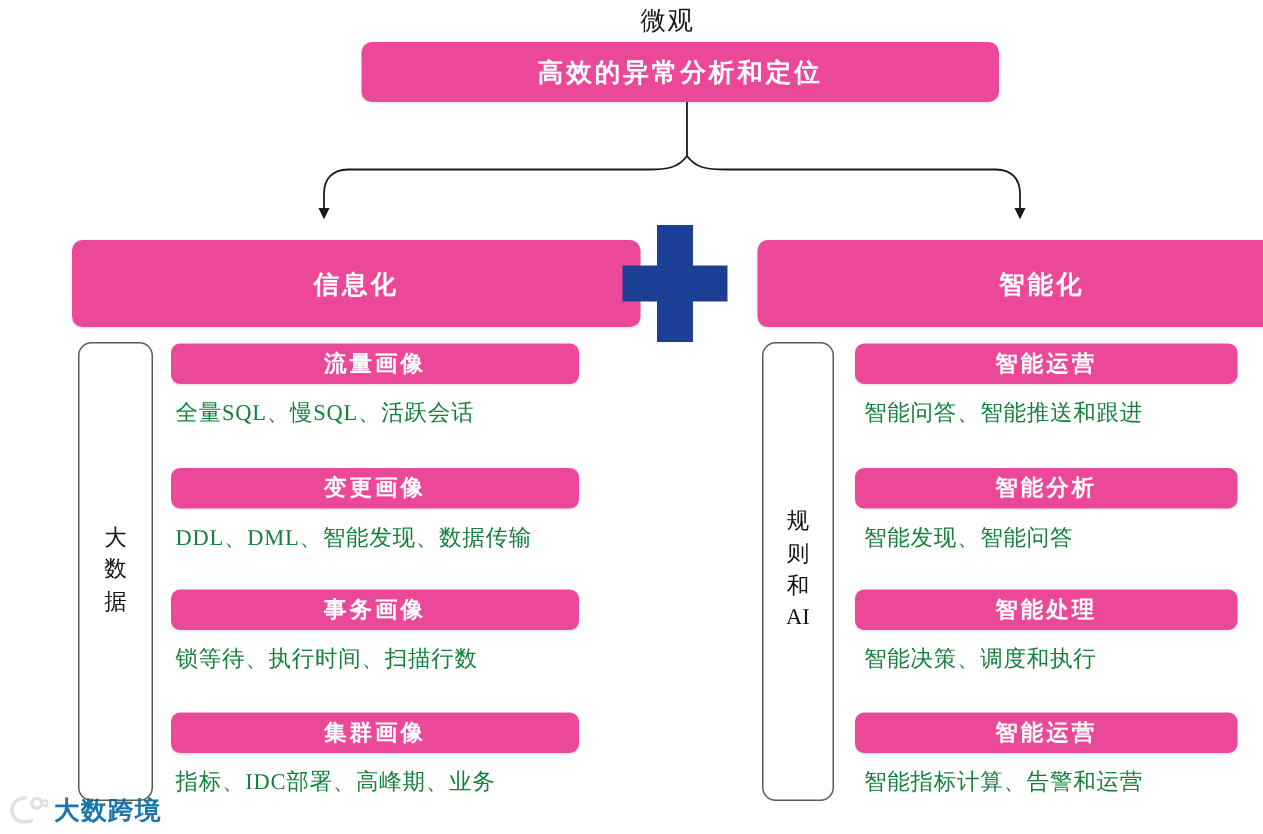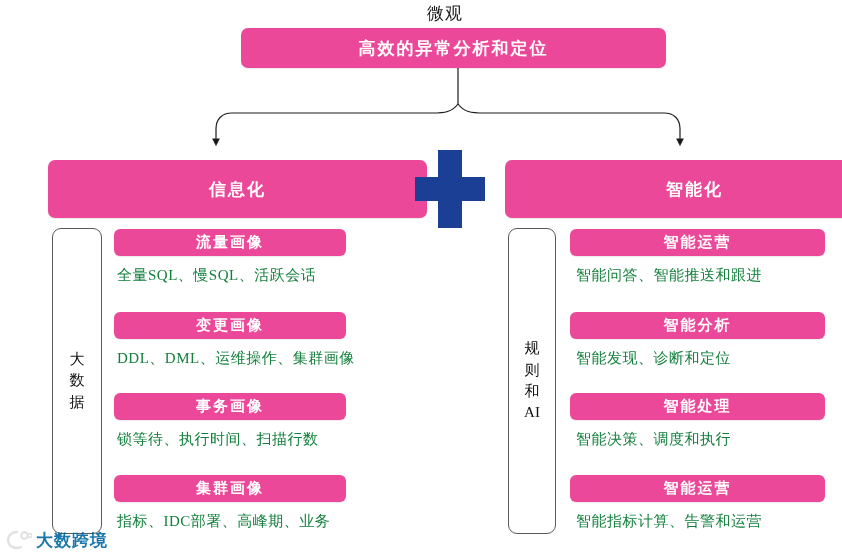--- a/index.html
+++ b/index.html
@@ -88,21 +88,21 @@
     border-radius: 6px;
   }
   .sub-desc {
     font-size: 15px;
     color: #15803d;
     white-space: nowrap;
     letter-spacing: 0.5px;
   }
 
   
-  .col-left .sub-head { left: 114px; width: 232px; }
+  .col-left .sub-head { left: 114px; width: 272px; }
   .col-left .sub-desc { left: 117px; }
 
   
   .col-right .sub-head { left: 570px; width: 255px; }
   .col-right .sub-desc { left: 576px; }
 
   
   #connectors { left: 0; top: 0; width: 842px; height: 556px; pointer-events: none; }
 
   
@@ -190,21 +190,21 @@
 
   <div class="col-left">
     <div class="abs blue-box sub-head" style="top:229px">
       <span>流量画像</span>
     </div>
     <div class="abs sub-desc" style="top:266px">全量SQL、慢SQL、活跃会话</div>
 
     <div class="abs blue-box sub-head" style="top:312px">
       <span>变更画像</span>
     </div>
-    <div class="abs sub-desc" style="top:349px">DDL、DML、运维操作、集群画像</div>
+    <div class="abs sub-desc" style="top:349px">DDL、DML、智能发现、数据传输</div>
 
     <div class="abs blue-box sub-head" style="top:393px">
       <span>事务画像</span>
     </div>
     <div class="abs sub-desc" style="top:430px">锁等待、执行时间、扫描行数</div>
 
     <div class="abs blue-box sub-head" style="top:475px">
       <span>集群画像</span>
     </div>
     <div class="abs sub-desc" style="top:512px">指标、IDC部署、高峰期、业务</div>
@@ -212,21 +212,21 @@
 
   <div class="col-right">
     <div class="abs blue-box sub-head" style="top:229px">
       <span>智能运营</span>
     </div>
     <div class="abs sub-desc" style="top:266px">智能问答、智能推送和跟进</div>
 
     <div class="abs blue-box sub-head" style="top:312px">
       <span>智能分析</span>
     </div>
-    <div class="abs sub-desc" style="top:349px">智能发现、诊断和定位</div>
+    <div class="abs sub-desc" style="top:349px">智能发现、智能问答</div>
 
     <div class="abs blue-box sub-head" style="top:393px">
       <span>智能处理</span>
     </div>
     <div class="abs sub-desc" style="top:430px">智能决策、调度和执行</div>
 
     <div class="abs blue-box sub-head" style="top:475px">
       <span>智能运营</span>
     </div>
     <div class="abs sub-desc" style="top:512px">智能指标计算、告警和运营</div>

